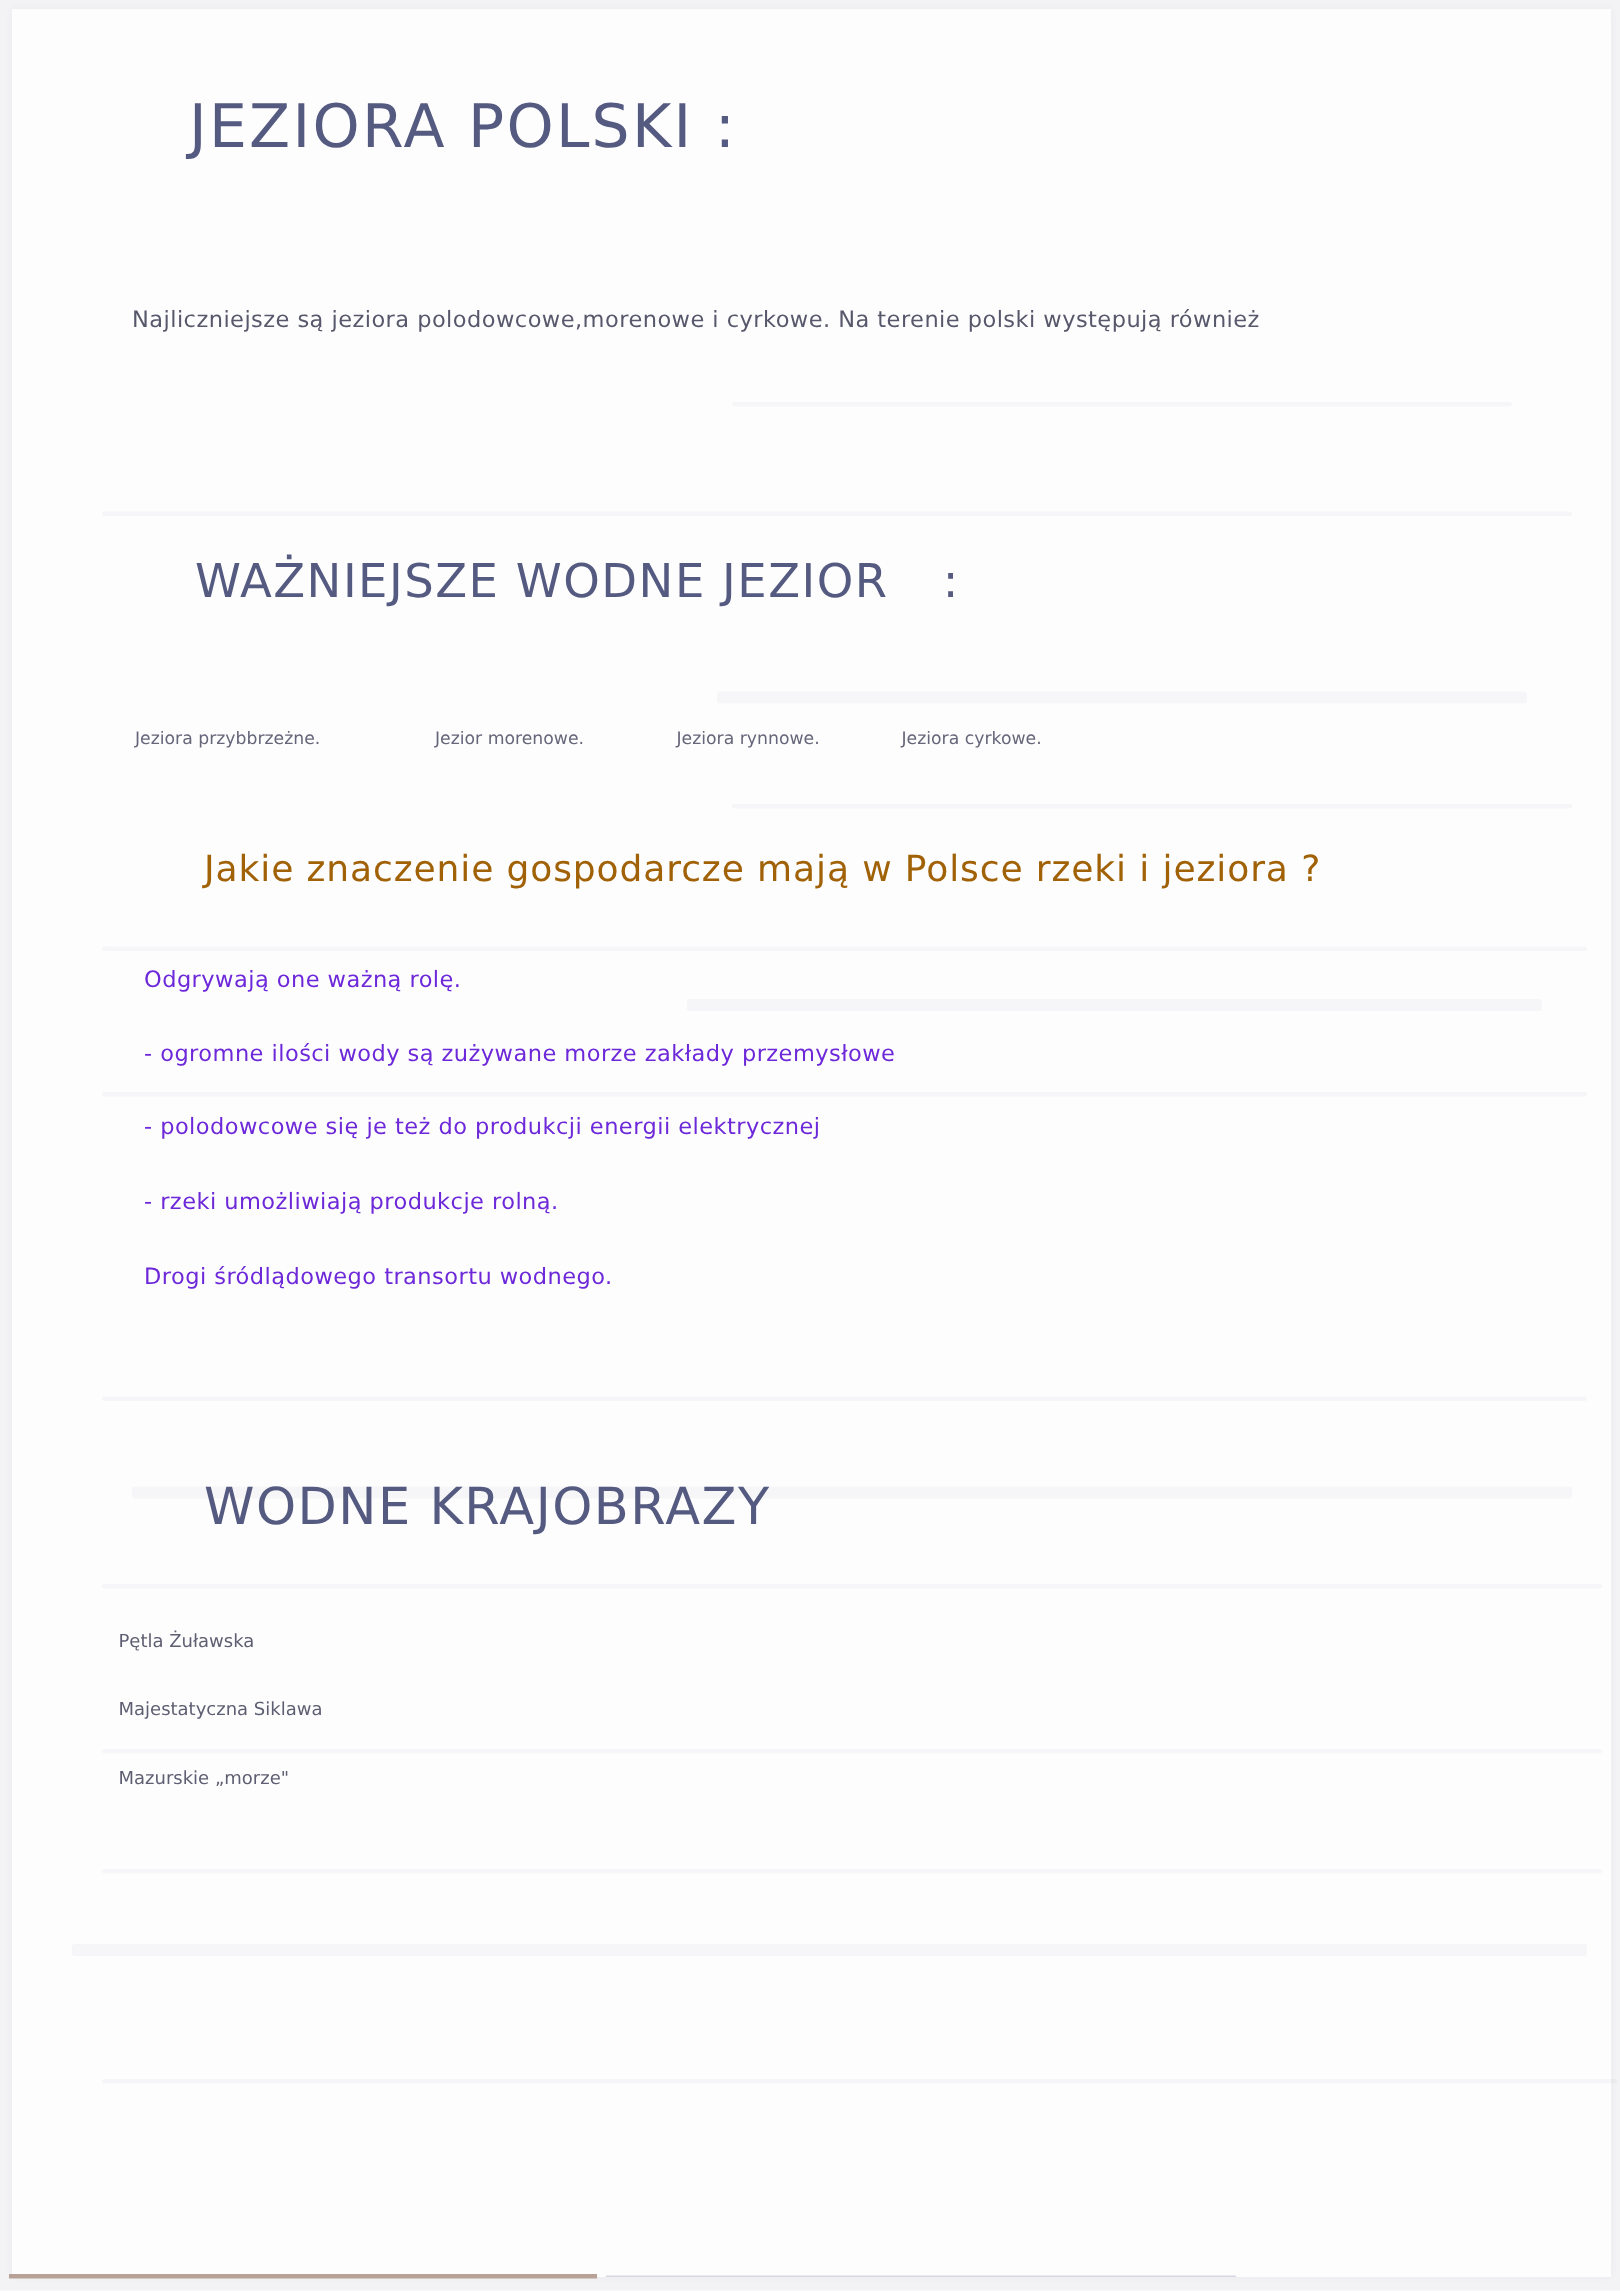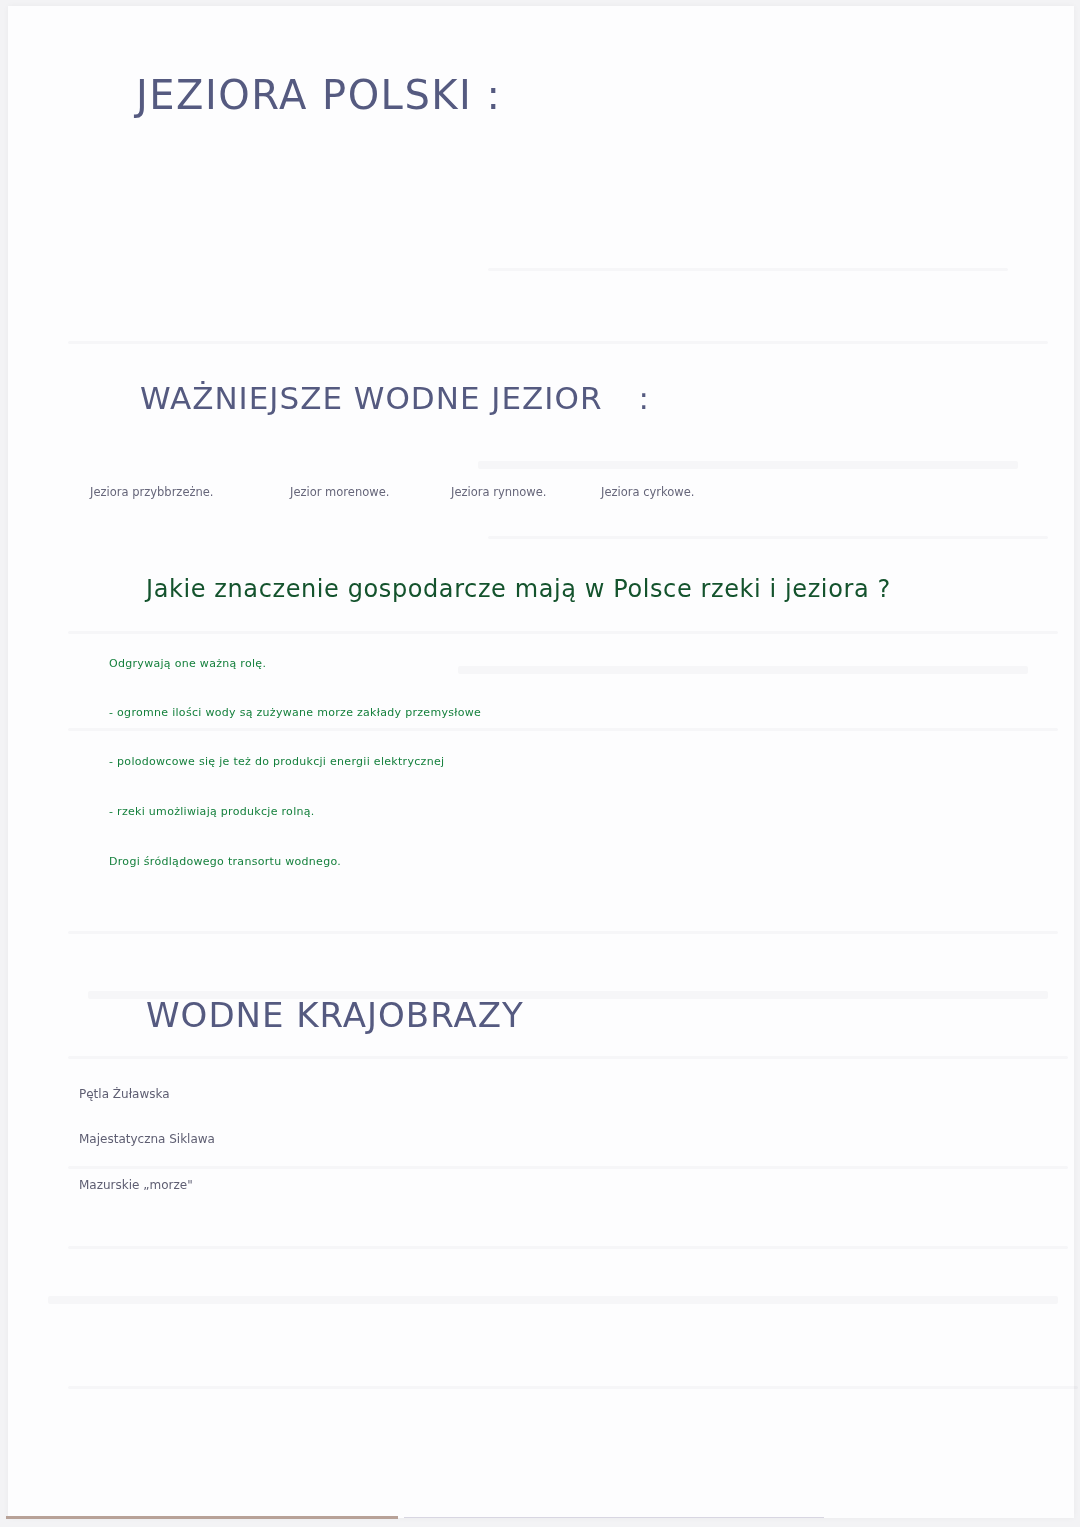--- a/index.html
+++ b/index.html
@@ -44,27 +44,27 @@
       width: 420px;
       height: 1px;
       background: #d8d6e2;
     }
     .h1 {
       position: absolute;
       color: #555a80;
       font-family: "DejaVu Sans", sans-serif;
       letter-spacing: 1px;
       white-space: nowrap;
-      margin: 10px;
+      margin: 0;
       font-weight: normal;
     }
     .title-main { left: 126px; top: 62px; font-size: 40px; letter-spacing: 1.5px; }
     .title-types { left: 130px; top: 370px; font-size: 31px; }
     .title-types .colon { margin-left: 36px; }
-    .title-question { left: 136px; top: 565px; font-size: 24px; letter-spacing: 0.6px; color: #14532d; }
+    .title-question { left: 136px; top: 565px; font-size: 24px; letter-spacing: 0.6px; color: #a16207; }
     .title-landscapes { left: 136px; top: 985px; font-size: 34px; }
 
     .intro {
       position: absolute;
       left: 88px;
       top: 200px;
       width: 930px;
       font-size: 15px;
       line-height: 26.5px;
       color: #58586c;
@@ -76,25 +76,25 @@
       top: 485px;
       left: 90px;
       font-size: 11.5px;
       color: #66667a;
       white-space: nowrap;
     }
     .types-row span { position: absolute; top: 0; }
     .line {
       position: absolute;
       left: 92px;
-      font-size: 11px;
-      color: #15803d;
+      font-size: 15px;
+      color: #6d28d9;
       white-space: nowrap;
       letter-spacing: 0.3px;
-      margin: 17px;
+      margin: 4px;
     }
     .small-line {
       position: absolute;
       left: 79px;
       font-size: 12px;
       color: #5e5e72;
       white-space: nowrap;
       margin: 0;
     }
   </style>
@@ -115,20 +115,21 @@
   <div class="bleed" style="left:60px;top:1050px;width:1000px;"></div>
   <div class="bleed" style="left:60px;top:1160px;width:1000px;"></div>
   <div class="bleed" style="left:60px;top:1240px;width:1000px;"></div>
   <div class="bleed" style="left:40px;top:1290px;width:1010px;height:8px;"></div>
   <div class="bleed" style="left:60px;top:1380px;width:1010px;"></div>
 </div>
 
 <h1 class="h1 title-main">JEZIORA POLSKI :</h1>
 
 <div class="intro">
+  <div>Najliczniejsze są jeziora polodowcowe,morenowe i cyrkowe. Na terenie polski występują również</div>
 </div>
 
 <h2 class="h1 title-types">
   <span>WAŻNIEJSZE WODNE JEZIOR</span><span class="colon">:</span>
 </h2>
 
 <div class="types-row">
   <span style="left:0px;">Jeziora przybbrzeżne.</span>
   <span style="left:200px;">Jezior morenowe.</span>
   <span style="left:361px;">Jeziora rynnowe.</span>

